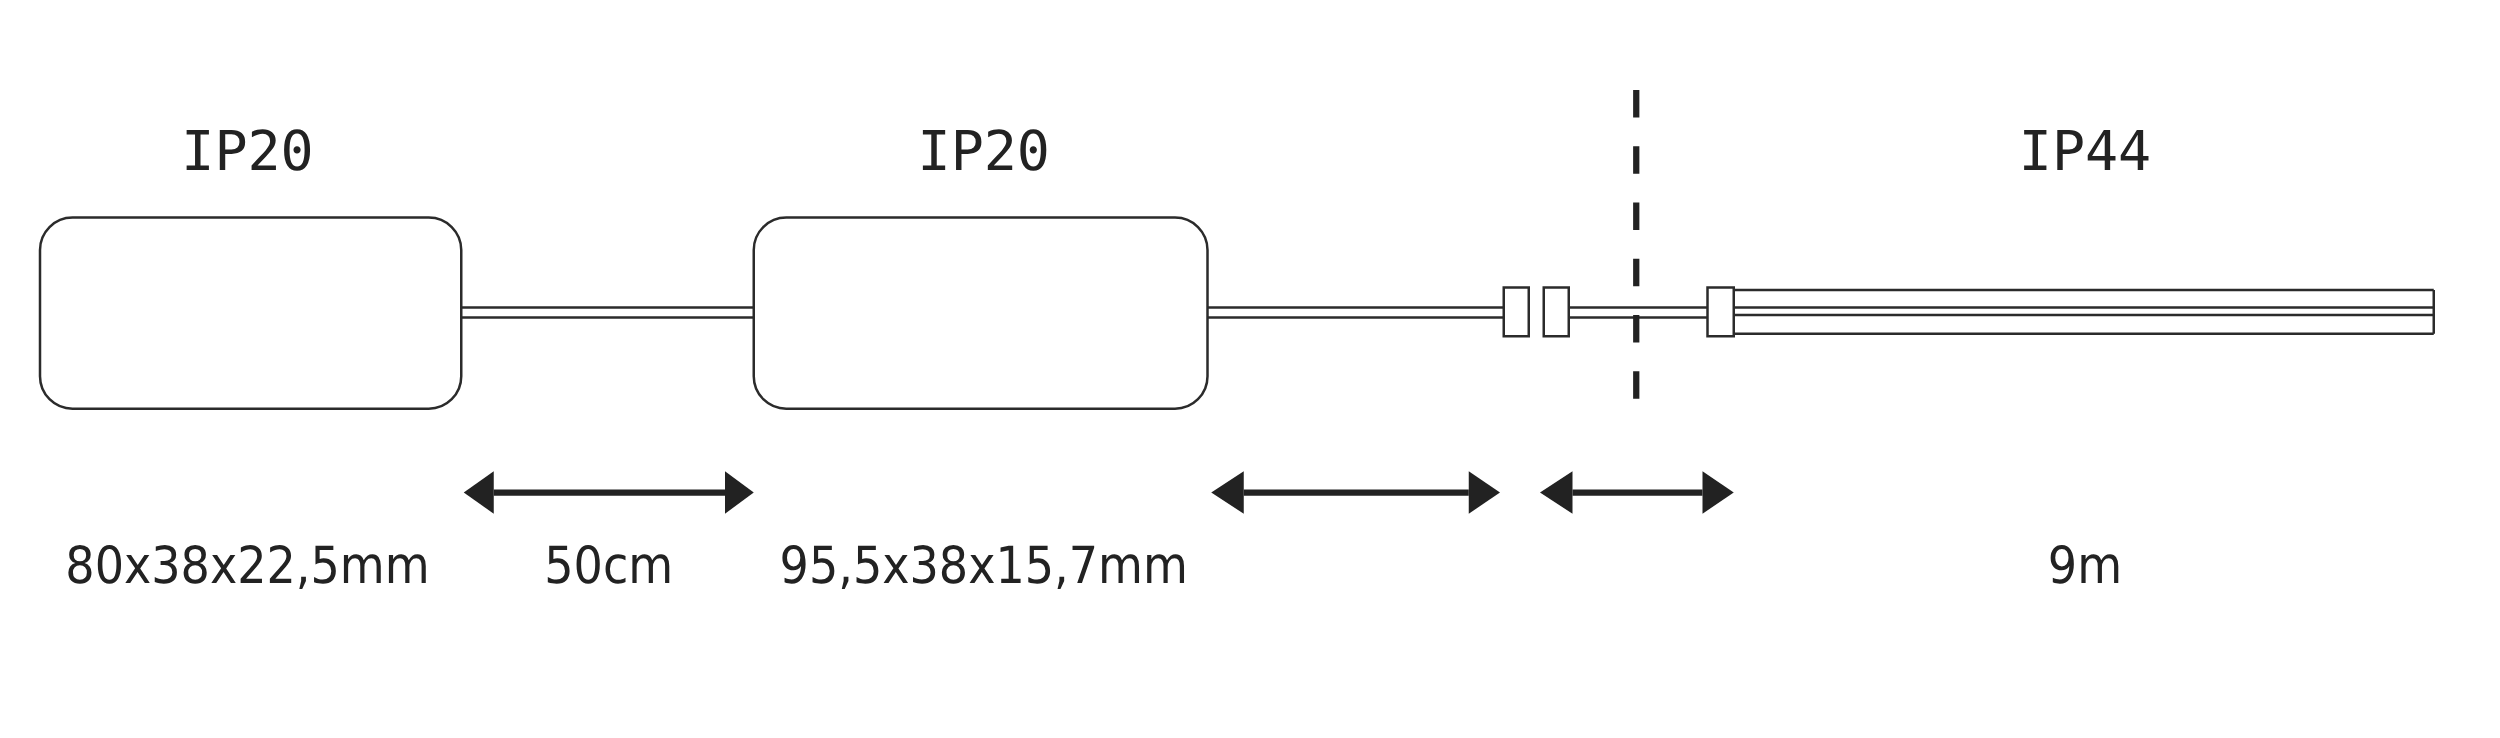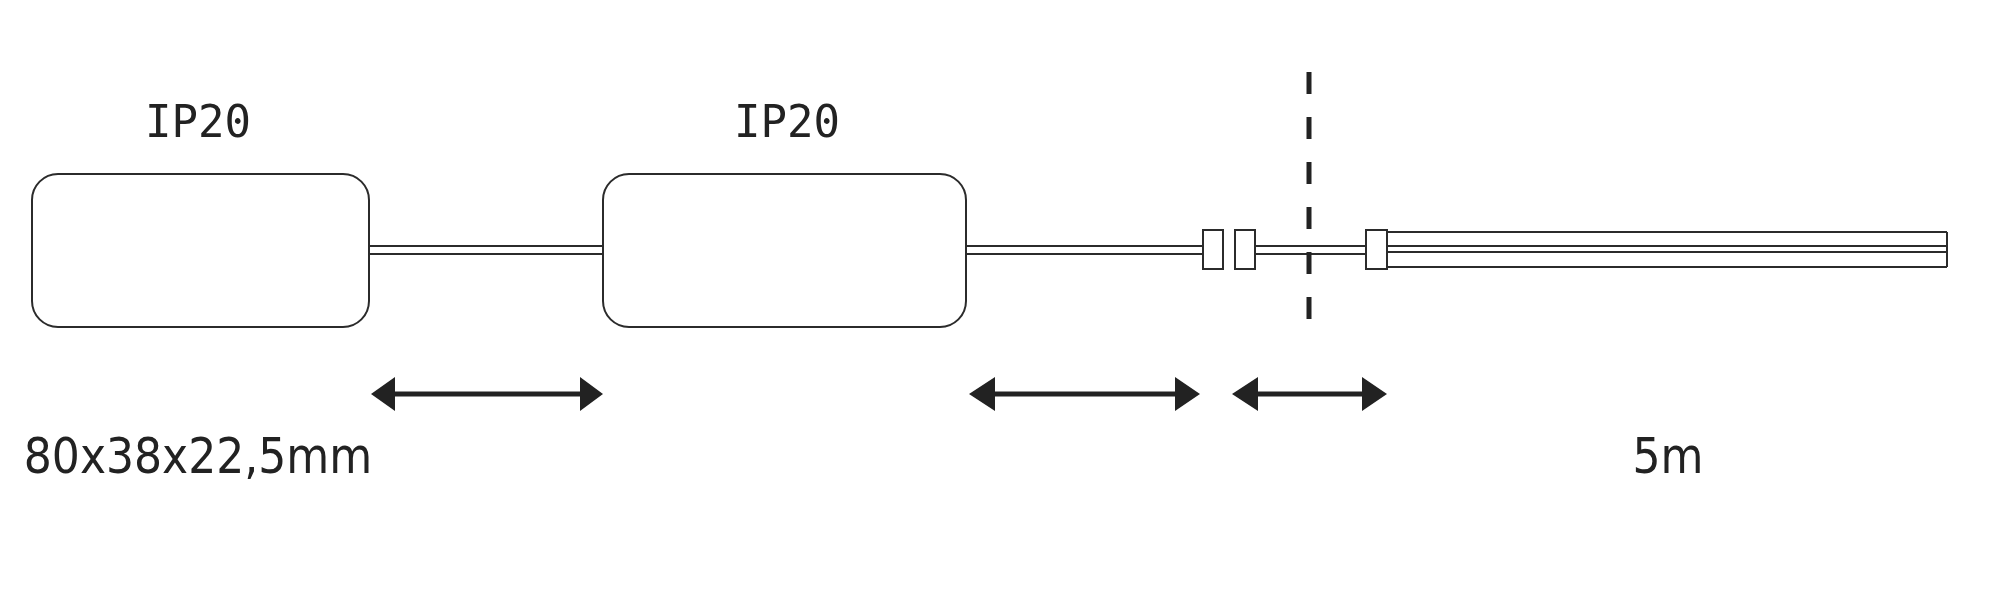--- a/index.html
+++ b/index.html
@@ -1,18 +1,18 @@
 <!DOCTYPE html>
 <html><head>
 <meta charset="utf-8">
 <style>
   html, body { margin:0; padding:0; background:#ffffff; }
   #stage { position:relative; width:2000px; height:537px; overflow:hidden; background:#fff; }
   svg { position:absolute; left:0; top:0; }
-  .lbl { position:absolute; font-family:"DejaVu Sans", sans-serif; color:#222; font-size:49px; white-space:nowrap; transform:translateX(-50%); letter-spacing:0px; }
+  .lbl { position:absolute; font-family:"DejaVu Sans", sans-serif; color:#222; font-size:41px; white-space:nowrap; transform:translateX(-50%); letter-spacing:0px; }
   .ip { top:96px; font-family:"DejaVu Sans Mono", monospace; font-size:44px; }
   .dim { top:428px; font-stretch:condensed; }
 </style>
 </head>
 <body>
 
 <div id="stage">
   <svg width="2000" height="590" viewBox="0 0 2000 590">
     <g fill="none" stroke="#2b2b2b" stroke-width="2">
 
@@ -51,16 +51,19 @@
       <polygon points="1200,394 1175,377 1175,411" stroke="none"></polygon>
 
       <line x1="1258" y1="394" x2="1362" y2="394" stroke-width="5"></line>
       <polygon points="1232,394 1258,377 1258,411" stroke="none"></polygon>
       <polygon points="1387,394 1362,377 1362,411" stroke="none"></polygon>
     </g>
   </svg>
 
   <div class="lbl ip" style="left:198px">IP20</div>
   <div class="lbl ip" style="left:787px">IP20</div>
+  <div class="lbl ip" style="left:1668px">IP44</div>
 
   <div class="lbl dim" style="left:198px">80x38x22,5mm</div>
-  <div class="lbl dim" style="left:1668px">5m</div>
+  <div class="lbl dim" style="left:487px">50cm</div>
+  <div class="lbl dim" style="left:787px">95,5x38x15,7mm</div>
+  <div class="lbl dim" style="left:1668px">9m</div>
 </div>
 
 </body></html>

